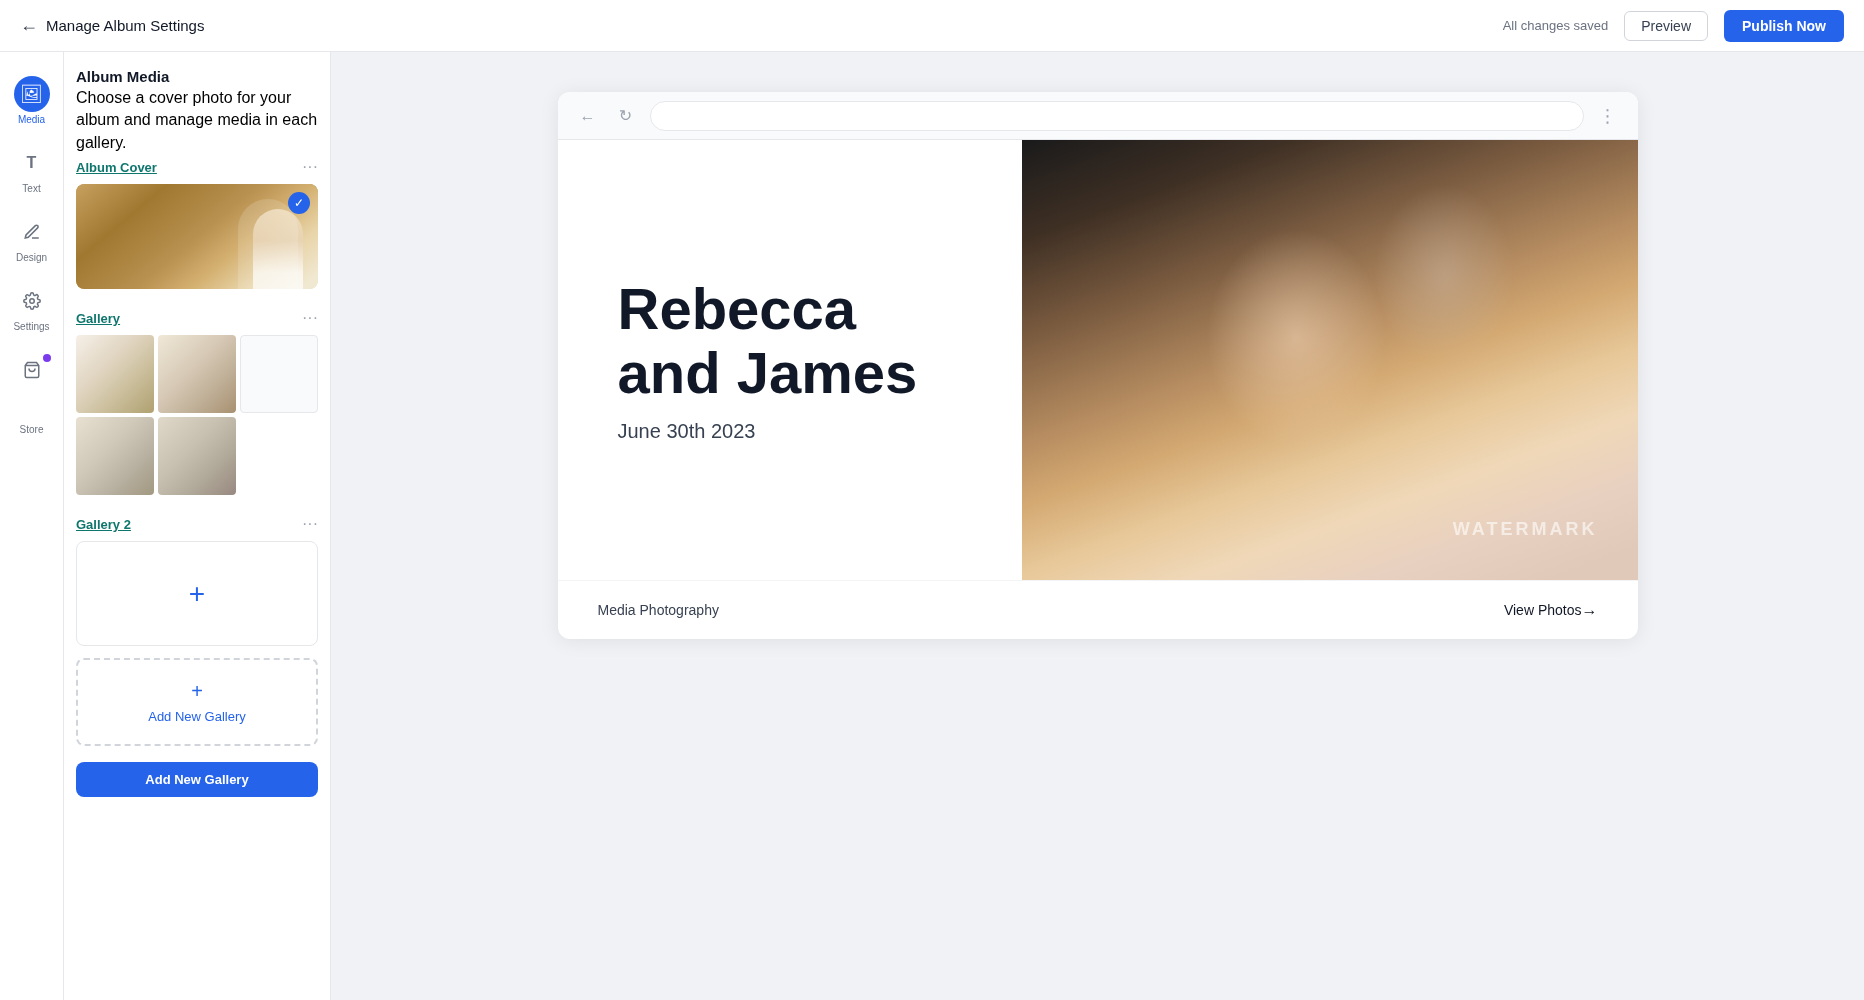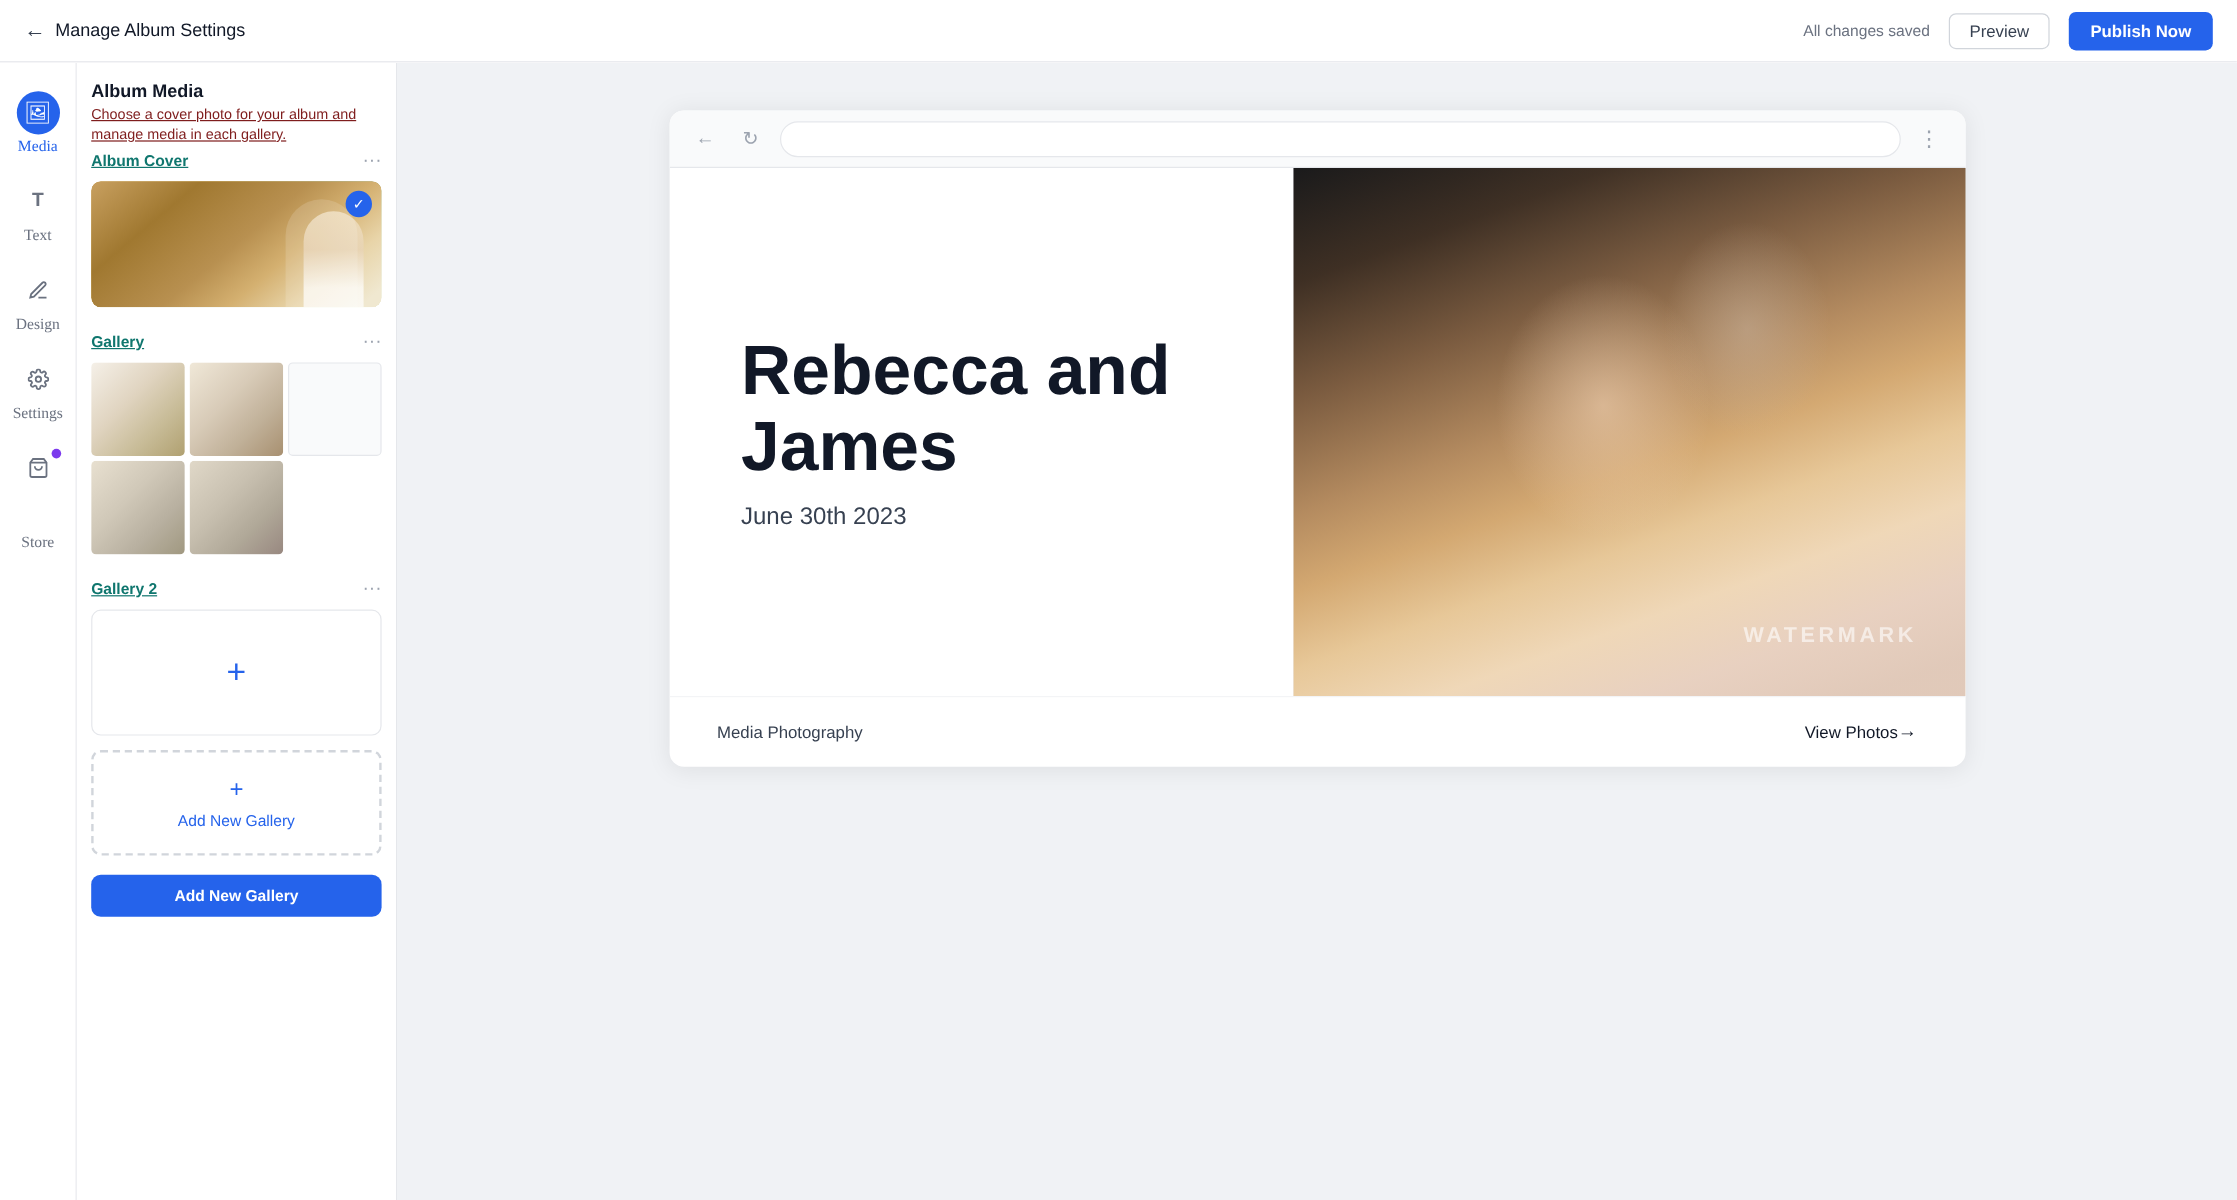--- a/index.html
+++ b/index.html
@@ -50,34 +50,34 @@
       cursor: pointer;
     }
     .icon-item .icon-circle {
       width: 36px; height: 36px;
       border-radius: 50%;
       display: flex; align-items: center; justify-content: center;
       font-size: 18px;
     }
     .icon-item.active .icon-circle { background: #2563eb; color: #fff; }
     .icon-item:not(.active) .icon-circle { background: none; color: #6b7280; }
-    .icon-item .icon-label { font-size: 13px; color: #6b7280; font-family: Liberation Serif, serif; }
+    .icon-item .icon-label { font-size: 10px; color: #6b7280; }
     .icon-item.active .icon-label { color: #2563eb; }
 
     
     .panel-sidebar {
       width: 267px;
       background: #fff;
       border-right: 1px solid #e5e7eb;
       overflow-y: auto;
       padding: 16px 12px;
     }
     .panel-header { margin-bottom: 4px; }
     .panel-title { font-size: 15px; font-weight: 700; color: #111827; margin-bottom: 2px; }
-    .panel-desc { font-size: 12px; color: #7f1d1d; line-height: 1.4; text-decoration: underline; }
+    .panel-desc { font-size: 16px; color: #000000; line-height: 1.4; }
 
     .section-header {
       display: flex; align-items: center; justify-content: space-between;
       margin-bottom: 8px;
     }
     .section-title { font-size: 13px; font-weight: 600; color: #0f766e; text-decoration: underline; }
     .section-more { color: #9ca3af; cursor: pointer; font-size: 16px; background: none; border: none; }
 
     
     .cover-image-wrap {
@@ -250,21 +250,21 @@
       font-weight: 800;
       color: #111827;
       line-height: 1.1;
       margin-bottom: 16px;
     }
     .album-date {
       font-size: 20px;
       color: #374151;
     }
     .album-hero-image {
-      width: 560px;
+      width: 616px;
       flex-shrink: 0;
       position: relative;
       overflow: hidden;
       background: linear-gradient(160deg, #2d2d2d 0%, #8a7a6a 30%, #d4b896 60%, #e8d8c8 80%, #f0e8e0 100%);
     }
     
     .couple-photo {
       width: 100%; height: 100%;
       background: linear-gradient(160deg, #1a1a2e 0%, #6b5a4e 20%, #c4a882 50%, #dfc9a8 70%, #ede0d0 90%);
       position: relative;

